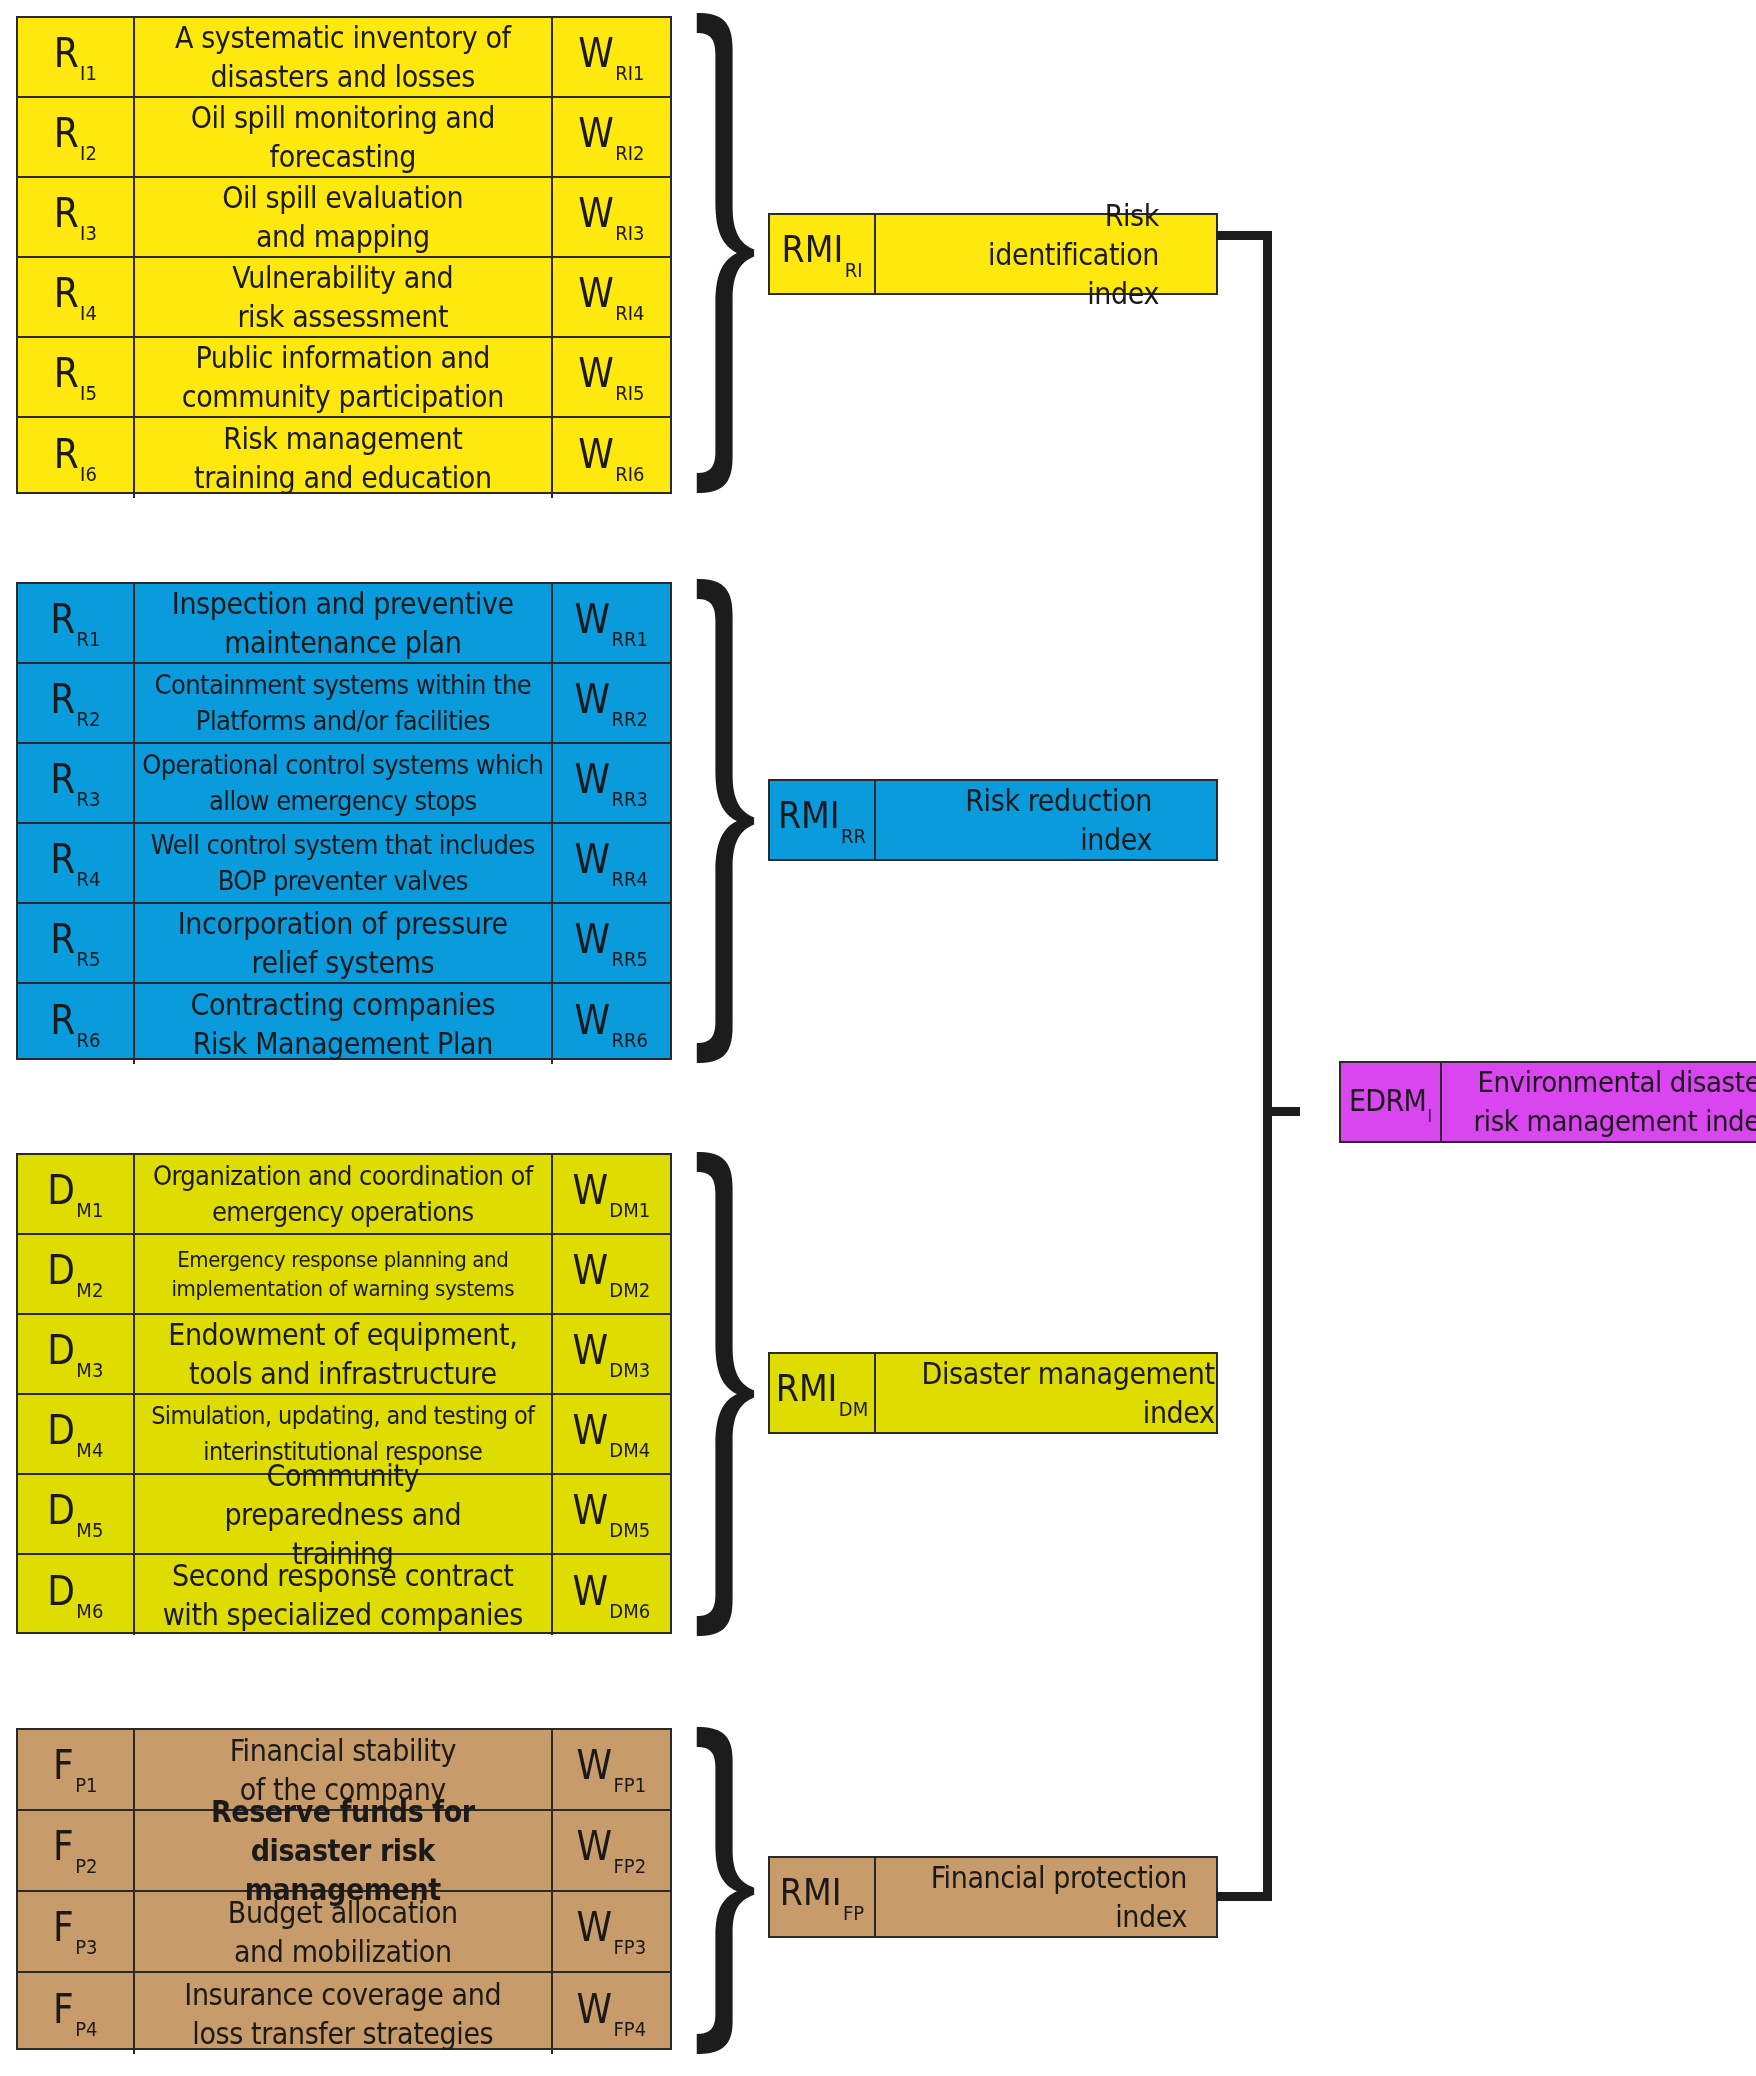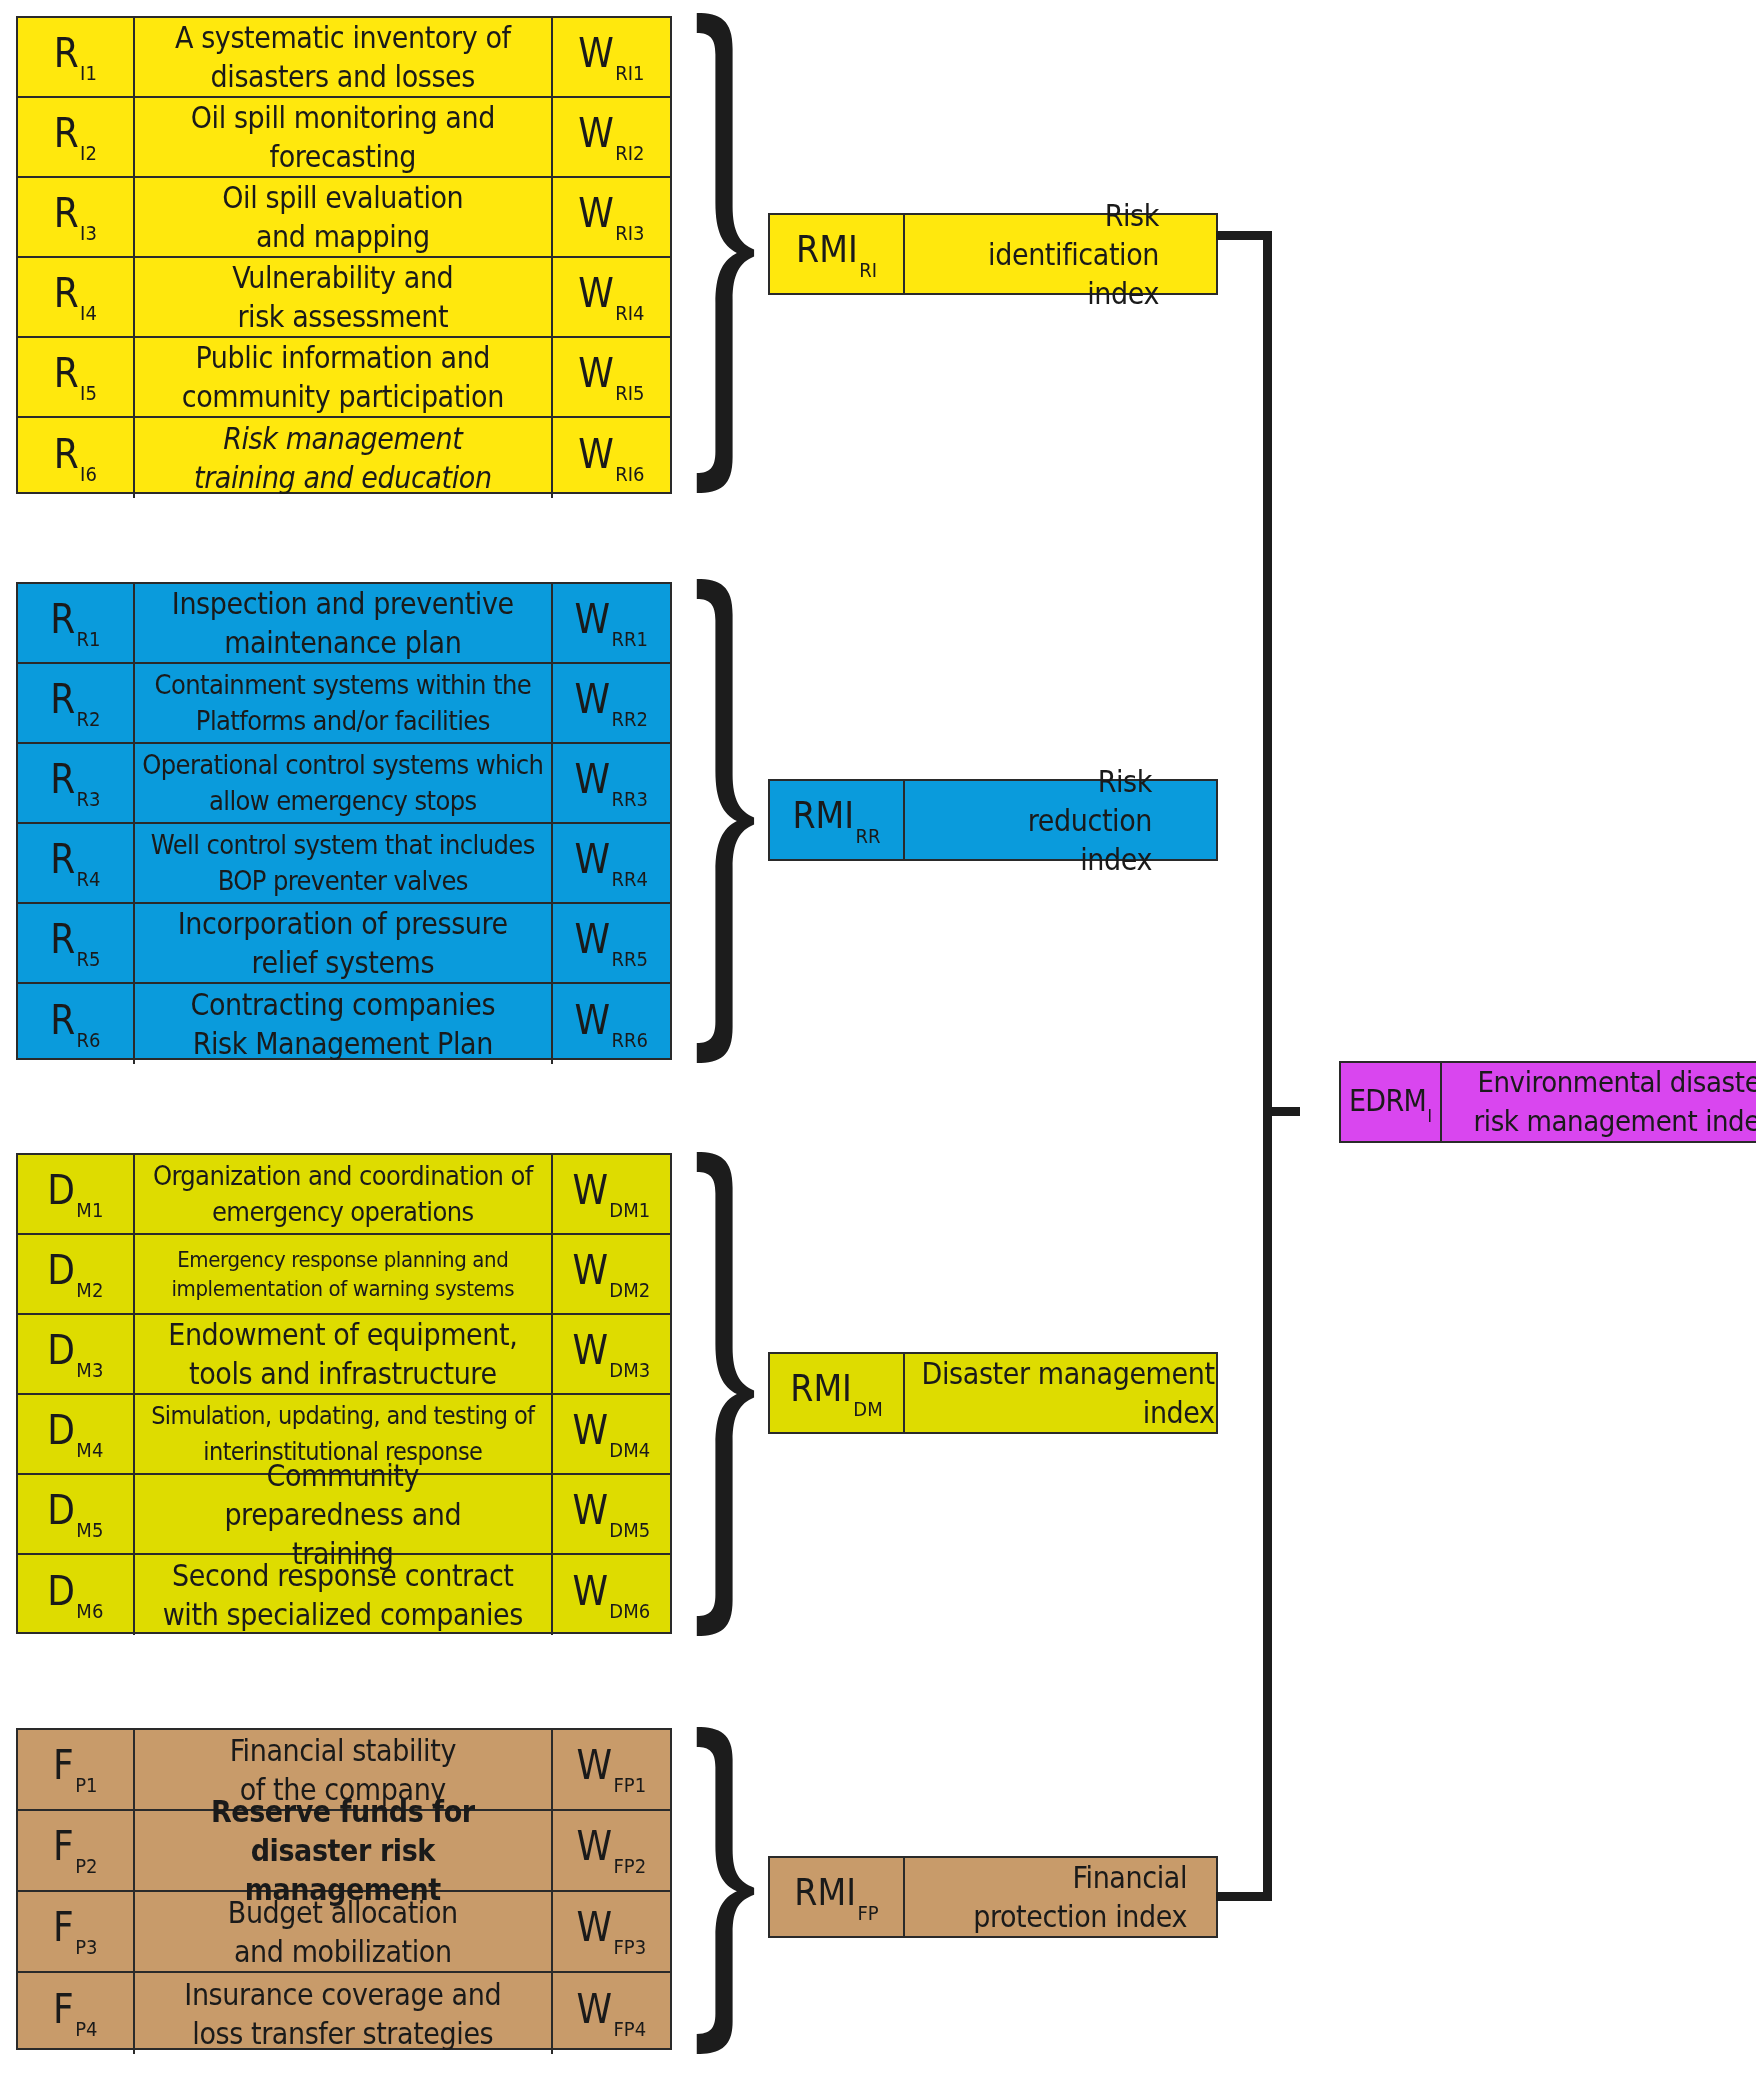--- a/index.html
+++ b/index.html
@@ -9,21 +9,21 @@
   .row { display:flex; box-sizing:border-box; border-bottom:2.1px solid #2a2a2a; }
   .row:last-child { border-bottom:none; }
   .c-code { width:117px; border-right:2.1px solid #2a2a2a; display:flex; align-items:center; justify-content:center; box-sizing:border-box; }
   .c-desc { width:418px; border-right:2.1px solid #2a2a2a; display:flex; align-items:center; justify-content:center; text-align:center; box-sizing:border-box; padding:0 2.9px; font-size:30px; line-height:39px; letter-spacing:-0.4px; }
   .c-desc.small { font-size:22px; line-height:29px; letter-spacing:-0.4px; }
   .c-desc.medium { font-size:27px; line-height:36px; letter-spacing:-0.6px; }
   .c-w { flex:1; display:flex; align-items:center; justify-content:center; box-sizing:border-box; }
   .sym { font-size:40px; line-height:1; position:relative; top:-4.3px; }
   .sub { font-size:20px; position:relative; top:15.8px; margin-left:1.4px; }
   .rmi { position:absolute; left:768px; width:450px; height:82px; border:2.1px solid #2a2a2a; box-sizing:border-box; display:flex; }
-  .rmi .r-code { width:135px; border-right:2.1px solid #2a2a2a; display:flex; align-items:center; justify-content:center; box-sizing:border-box; }
+  .rmi .r-code { width:106px; border-right:2.1px solid #2a2a2a; display:flex; align-items:center; justify-content:center; box-sizing:border-box; }
   .rmi .r-code .sym { font-size:37px; }
   .rmi .r-label { flex:1; display:flex; align-items:center; justify-content:center; text-align:right; font-size:30px; line-height:39px; letter-spacing:-0.4px; padding:0 2.9px; }
   .edrm { position:absolute; left:1299px; top:1061px; width:445px; height:82px; border:2.1px solid #2a2a2a; box-sizing:border-box; display:flex; }
   .edrm .r-code { width:101px; border-right:2.1px solid #2a2a2a; display:flex; align-items:center; justify-content:center; box-sizing:border-box; }
   .edrm .r-code .sym { font-size:30px; letter-spacing:-0.7px; top:-1.4px; }
   .edrm .r-code .sub { font-size:17px; top:14.3px; }
   .edrm .r-label { flex:1; display:flex; align-items:center; justify-content:center; text-align:center; font-size:29px; line-height:39px; letter-spacing:-0.4px; white-space:nowrap; }
   .line { position:absolute; background:#1c1c1c; }
   svg.brace { position:absolute; overflow:visible; }
 </style>
@@ -84,21 +84,21 @@
     <div class="c-w">
         <span class="sym">W</span>
         <span class="sub">RI5</span>
       </div>
   </div>
   <div class="row" style="height:80px;">
     <div class="c-code">
         <span class="sym">R</span>
         <span class="sub">I6</span>
       </div>
-    <div class="c-desc" style="padding:8px 36px;font-style:italic;">Risk management training and education</div>
+    <div class="c-desc" style="padding:8px 36px;">Risk management training and education</div>
     <div class="c-w">
         <span class="sym">W</span>
         <span class="sub">RI6</span>
       </div>
   </div>
 </div>
 
 <div class="block" style="top:582px;height:478px;background:#0A9BDC;">
   <div class="row" style="height:80px;">
     <div class="c-code">

